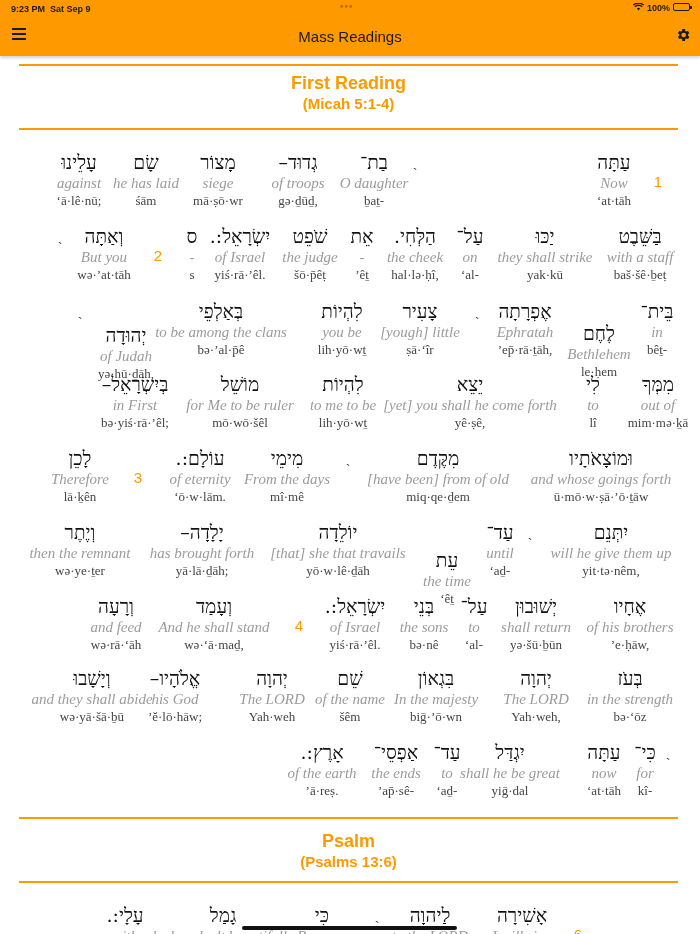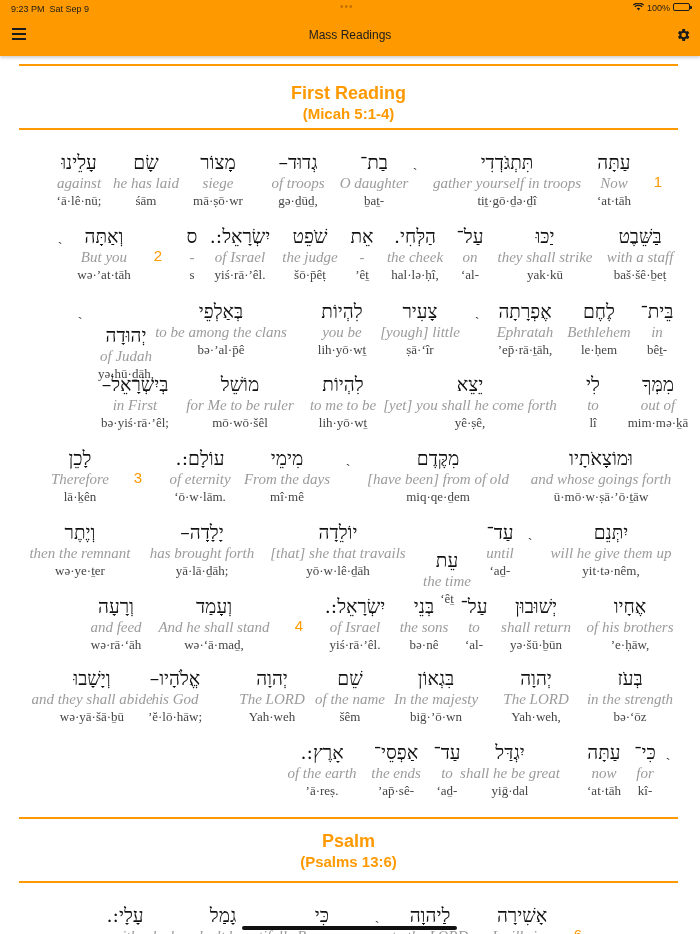--- a/index.html
+++ b/index.html
@@ -1,31 +1,31 @@
 <!DOCTYPE html>
 <html><head>
 <meta charset="utf-8">
 <style>
   * { box-sizing: border-box; margin: 0; padding: 0; }
   html, body { width: 700px; height: 934px; overflow: hidden; background: #ffffff; }
   body { font-family: "Liberation Sans", sans-serif; position: relative; }
 
   .topbar { position: absolute; top: 0; left: 0; width: 700px; height: 56px; background: #fe9a00; box-shadow: 0 2px 3px rgba(0,0,0,0.18); z-index: 5; }
-  .statusbar { position: absolute; top: 0; left: 0; width: 700px; height: 17px; font-size: 9px; color: #1b1b1b; }
+  .statusbar { position: absolute; top: 0; left: 0; width: 700px; height: 17px; font-size: 9px; color: #1b1b1b; font-weight: bold; }
   .status-time { position: absolute; left: 11px; top: 4px; }
   .status-dots { position: absolute; left: 340px; top: 1px; font-size: 10px; color: #c16f00; letter-spacing: 1px; }
   .status-right { position: absolute; right: 10px; top: 3px; display: flex; align-items: flex-start; gap: 3px; }
   .battery { width: 17px; height: 8px; border: 1px solid #1b1b1b; border-radius: 2px; padding: 1px; position: relative; }
   .battery::after { content: ""; position: absolute; right: -3px; top: 2px; width: 2px; height: 3px; background: #1b1b1b; border-radius: 0 1px 1px 0; }
   .battery-fill { width: 100%; height: 100%; background: #1b1b1b; }
 
   .navbar { position: absolute; top: 18px; left: 0; width: 700px; height: 38px; }
   .menu-btn { position: absolute; left: 12px; top: 10px; width: 14px; height: 12px; cursor: pointer; }
   .menu-btn span { display: block; height: 2px; background: #1b1b1b; margin-bottom: 3px; }
-  .nav-title { position: absolute; left: 0; right: 0; top: 10px; text-align: center; font-size: 12px; color: #1b1b1b; }
+  .nav-title { position: absolute; left: 0; right: 0; top: 10px; text-align: center; font-size: 15px; color: #1b1b1b; }
   .gear-btn { position: absolute; right: 9px; top: 9px; width: 16px; height: 16px; cursor: pointer; }
 
   .content { position: absolute; top: 56px; left: 0; width: 700px; height: 878px; overflow: hidden; }
 
   .section-header { position: absolute; left: 19px; width: 659px; border-top: 2px solid #fe9a00; border-bottom: 2px solid #fe9a00; text-align: center; color: #fe9a00; font-weight: bold; }
   .section-title { font-size: 18px; line-height: 22px; }
   .section-ref { font-size: 15px; line-height: 19px; }
 
   .row { position: absolute; left: 0; width: 700px; height: 70px; }
   .word { position: absolute; top: 0; text-align: center; white-space: nowrap; transform: translateX(-50%); }
@@ -62,37 +62,32 @@
     </div>
     <div class="nav-title">Mass Readings</div>
     <svg class="gear-btn" viewBox="0 0 24 24">
       <path fill="#1b1b1b" d="M19.4 13a7.5 7.5 0 0 0 0-2l2.1-1.6-2-3.5-2.5 1a7.6 7.6 0 0 0-1.7-1L15 3h-4l-.4 2.9a7.6 7.6 0 0 0-1.7 1l-2.5-1-2 3.5L6.5 11a7.5 7.5 0 0 0 0 2l-2.1 1.6 2 3.5 2.5-1a7.6 7.6 0 0 0 1.7 1L11 21h4l.4-2.9a7.6 7.6 0 0 0 1.7-1l2.5 1 2-3.5zM13 15.5a3.5 3.5 0 1 1 0-7 3.5 3.5 0 0 1 0 7z"></path>
     </svg>
   </div>
 </div>
 
 <div class="content">
 
-  <div class="section-header" style="top:8px; height:66px; padding-top:16px;">
+  <div class="section-header" style="top:8px; height:66px; padding-top:6px;">
     <div class="section-title">First Reading</div>
     <div class="section-ref">(Micah 5:1-4)</div>
   </div>
 
   <div class="row" style="top:94px;">
     <div class="verse-num" style="left:658px;">1</div>
     <div class="word" style="left:614px;">
         <span class="heb">עַתָּה</span>
         <span class="eng">Now</span>
         <span class="translit">‘at·tāh</span>
       </div>
-    <div class="word" style="left:507px;">
-        <span class="heb">תִּתְגֹּדְדִי</span>
-        <span class="eng">gather yourself in troops</span>
-        <span class="translit">tiṯ·gō·ḏə·ḏî</span>
-      </div>
     <div class="punct" style="left:415px;">ˎ</div>
     <div class="word" style="left:374px;">
         <span class="heb">בַת־</span>
         <span class="eng">O daughter</span>
         <span class="translit">ḇaṯ-</span>
       </div>
     <div class="word" style="left:298px;">
         <span class="heb">גְדוּד–</span>
         <span class="eng">of troops</span>
         <span class="translit">gə·ḏūḏ,</span>
@@ -163,21 +158,21 @@
       </div>
     <div class="punct" style="left:60px;">ˎ</div>
   </div>
 
   <div class="row" style="top:243px;">
     <div class="word" style="left:657px;">
         <span class="heb">בֵּית־</span>
         <span class="eng">in</span>
         <span class="translit">bêṯ-</span>
       </div>
-    <div class="word" style="left:599px;">
+    <div class="word" style="left:599px;margin-top:22px;">
         <span class="heb">לֶחֶם</span>
         <span class="eng">Bethlehem</span>
         <span class="translit">le·ḥem</span>
       </div>
     <div class="word" style="left:525px;">
         <span class="heb">אֶפְרָתָה</span>
         <span class="eng">Ephratah</span>
         <span class="translit">’ep̄·rā·ṯāh,</span>
       </div>
     <div class="punct" style="left:477px;">ˎ</div>

